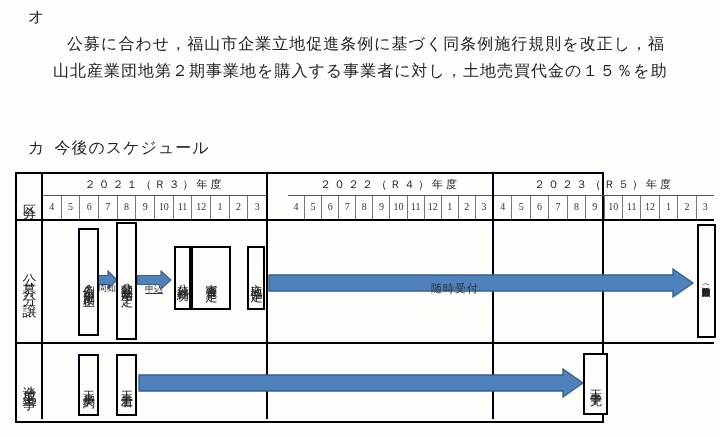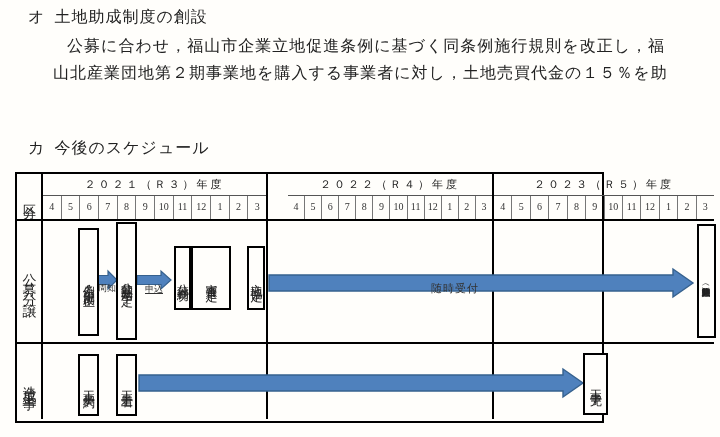--- a/index.html
+++ b/index.html
@@ -11,21 +11,21 @@
   }
   
   .sec-heading {
     position:absolute; left:28px; display:flex; gap:9px;
     font-size:16px; letter-spacing:1px; white-space:nowrap;
   }
   .para {
     position:absolute; left:53px; top:32px; width:640px;
     font-size:16px; line-height:27px; letter-spacing:1px;
   }
-  .pline { white-space:nowrap; }
+  .pline { white-space:nowrap;font-family:Liberation Mono, monospace; }
   .pline.indent1 { text-indent:14px; }
   
   .sched-table {
     position:absolute; left:15px; top:172px; width:589px; height:251px;
     border:2px solid #000; background:#fffefb; font-size:12px; color:#222;
   }
   .vline { position:absolute; top:0; width:2px; height:245px; background:#000; z-index:1; }
   .hline { position:absolute; left:0; width:697px; height:2px; background:#000; z-index:1; }
   .corner {
     position:absolute; left:0; top:0; width:24px; height:45px;
@@ -65,21 +65,20 @@
   }
   .alabel.big { font-size:11px; letter-spacing:1px; }
 </style>
 </head>
 <body>
 
 <div class="page">
 
   <div class="sec-heading" style="top:7px;">
     <span>オ</span>
-    <span>土地助成制度の創設</span>
   </div>
 
   <div class="para">
     <div class="pline indent1">公募に合わせ，福山市企業立地促進条例に基づく同条例施行規則を改正し，福</div>
     <div class="pline">山北産業団地第２期事業地を購入する事業者に対し，土地売買代金の１５％を助</div>
   </div>
 
   <div class="sec-heading" style="top:138px;">
     <span>カ</span>
     <span>今後のスケジュール</span>

